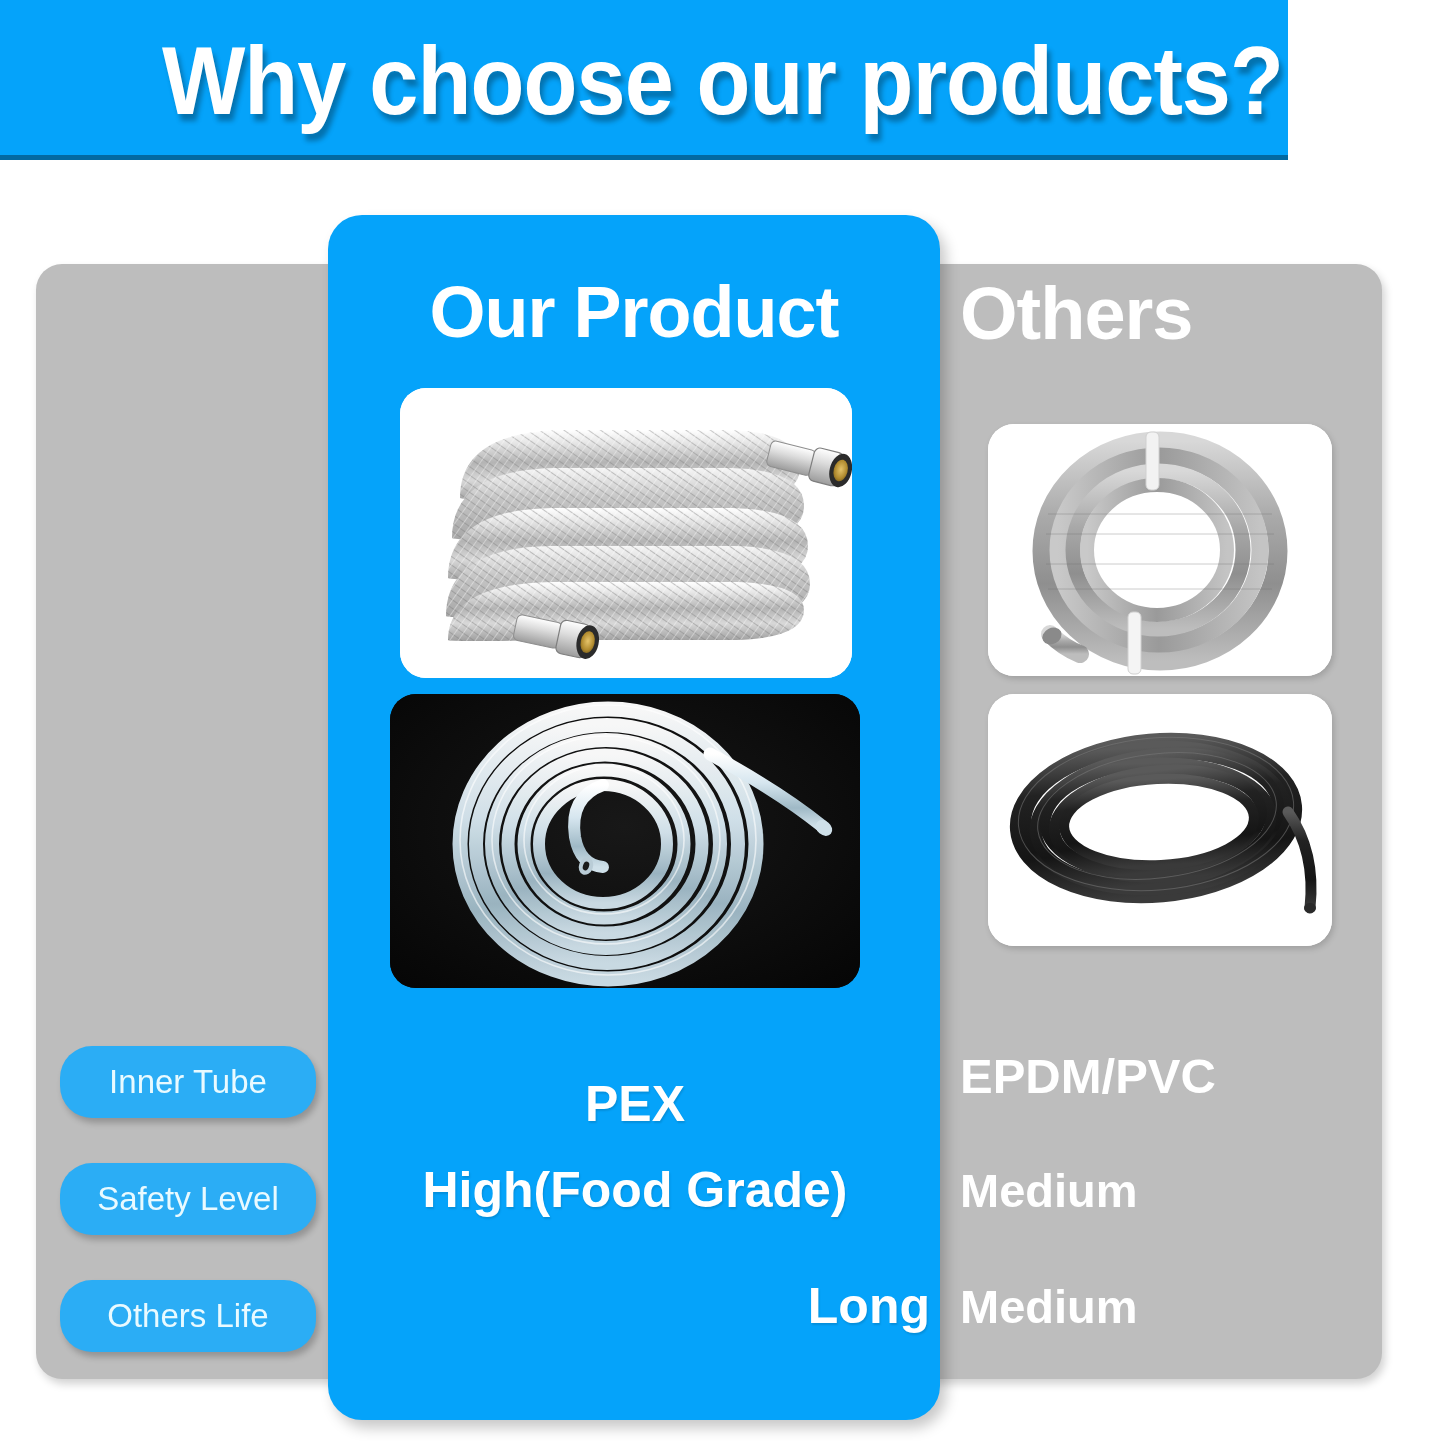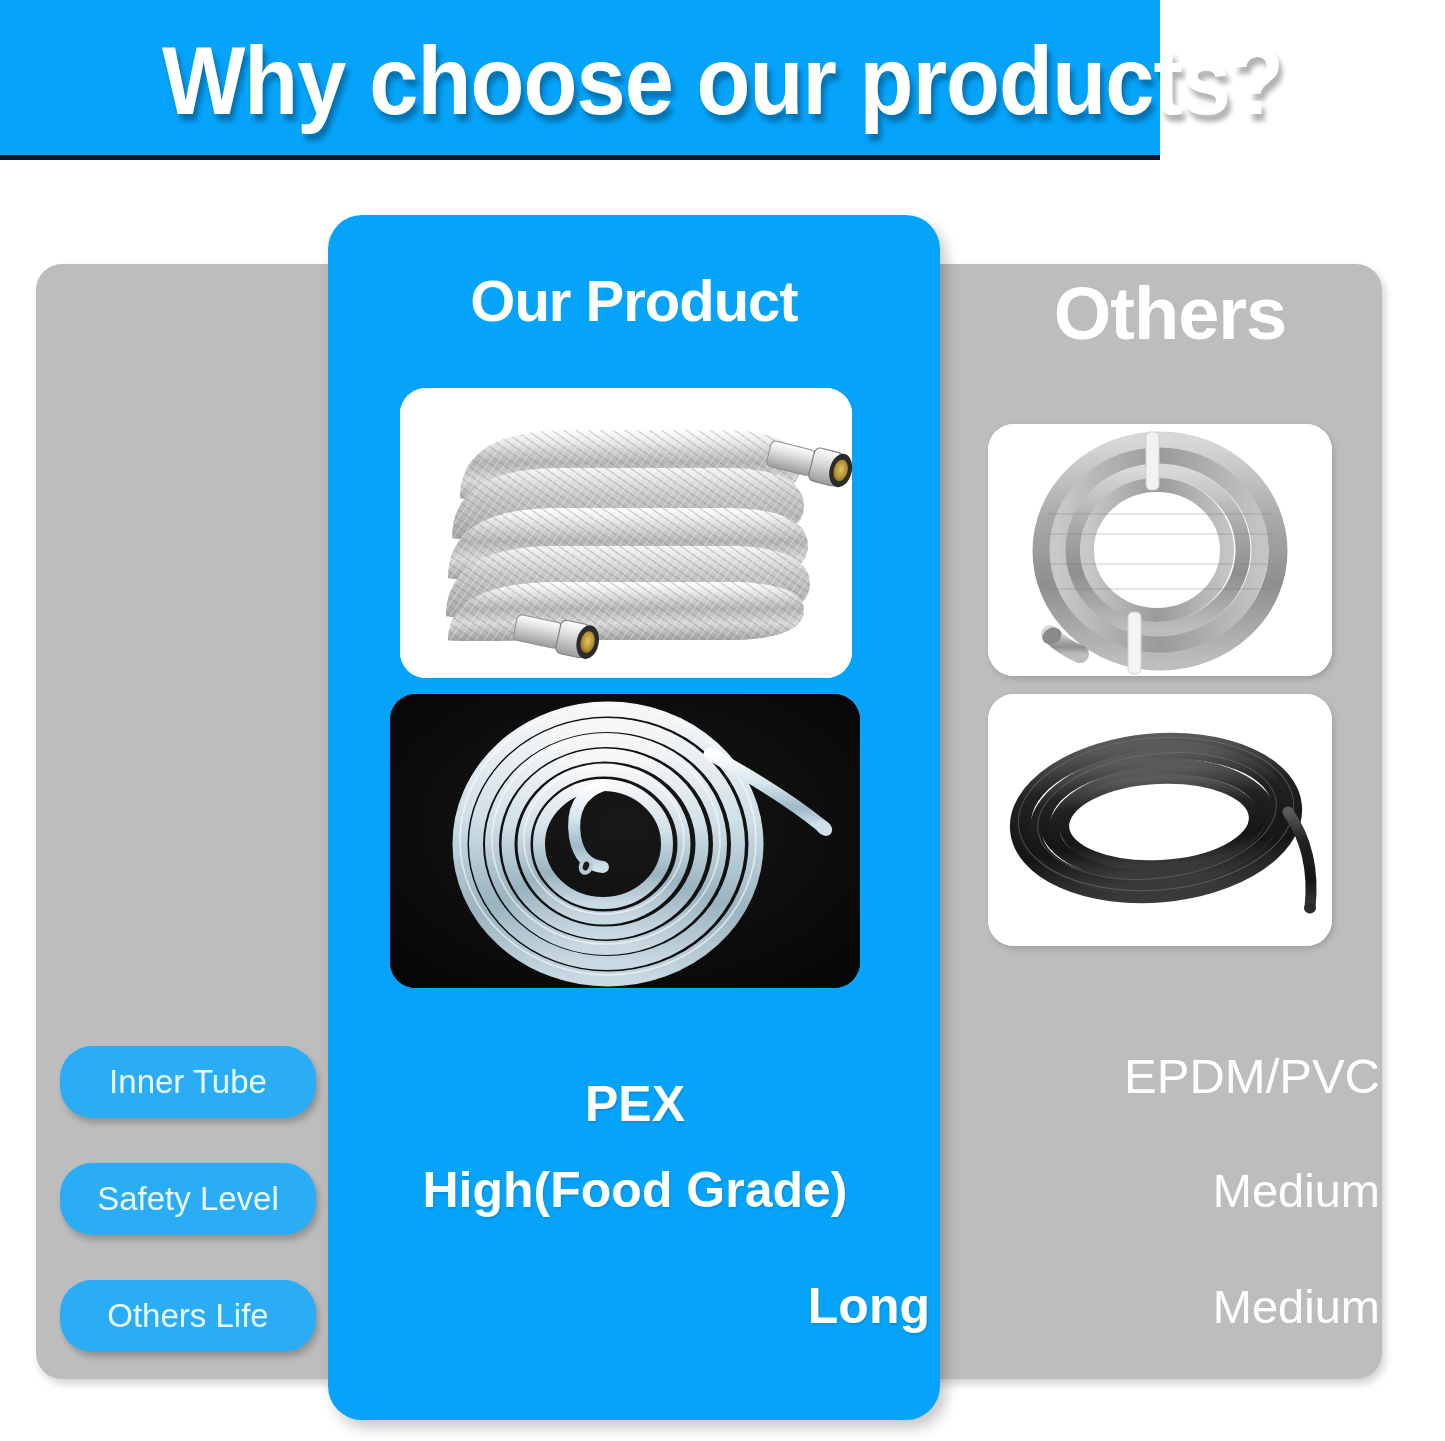--- a/index.html
+++ b/index.html
@@ -14,24 +14,24 @@
     overflow: hidden;
     font-family: "Liberation Sans", sans-serif;
     background: #ffffff;
   }
 
   
   .banner {
     position: absolute;
     left: 0;
     top: 0;
-    width: 1160px;
+    width: 1288px;
     height: 160px;
     background: #05A3FA;
-    border-bottom: 5px solid #0f172a;
+    border-bottom: 5px solid #0369a1;
     box-sizing: border-box;
   }
   .banner-title {
     position: absolute;
     left: 0;
     top: 26px;
     width: 1445px;
     text-align: center;
     color: #ffffff;
     font-size: 96px;
@@ -54,21 +54,21 @@
     background: #BDBDBD;
     border-radius: 26px;
     box-shadow: 3px 5px 8px rgba(0,0,0,0.18);
   }
 
   .others-title {
     position: absolute;
     left: 960px;
     top: 272px;
     width: 420px;
-    text-align: center;
+    text-align: left;
     color: #ffffff;
     font-size: 74px;
     font-weight: bold;
     line-height: 84px;
     letter-spacing: -1px;
     white-space: nowrap;
   }
 
   
   .blue-card {
@@ -77,25 +77,25 @@
     top: 215px;
     width: 612px;
     height: 1205px;
     background: #05A3FA;
     border-radius: 34px;
     box-shadow: 6px 8px 14px rgba(0,0,0,0.22);
   }
   .our-title {
     position: absolute;
     left: 328px;
-    top: 260px;
+    top: 271px;
     width: 612px;
     text-align: center;
     color: #ffffff;
-    font-size: 58px;
+    font-size: 72px;
     font-weight: bold;
     line-height: 82px;
     letter-spacing: -1px;
     white-space: nowrap;
   }
 
   
   .img-card {
     position: absolute;
     border-radius: 26px;
@@ -144,23 +144,23 @@
   }
   .val-our-0 { top: 1046px; font-size: 50px; line-height: 60px; margin-top: 28px; }
   .val-our-1 { top: 1160px; font-size: 50px; line-height: 60px; }
   .val-our-2 { top: 1276px; font-size: 50px; line-height: 60px; text-align: right; }
 
   
   .val-oth {
     position: absolute;
     left: 960px;
     width: 420px;
-    text-align: right;
-    color: #ffffff;
-    font-weight: normal;
+    text-align: left;
+    color: #ffffff;
+    font-weight: bold;
     white-space: nowrap;
   }
   .val-oth-0 { top: 1046px; font-size: 49px; line-height: 60px; }
   .val-oth-1 { top: 1161px; font-size: 47px; line-height: 60px; }
   .val-oth-2 { top: 1277px; font-size: 47px; line-height: 60px; }
 </style>
 </head>
 <body>
 
 <div class="banner">

